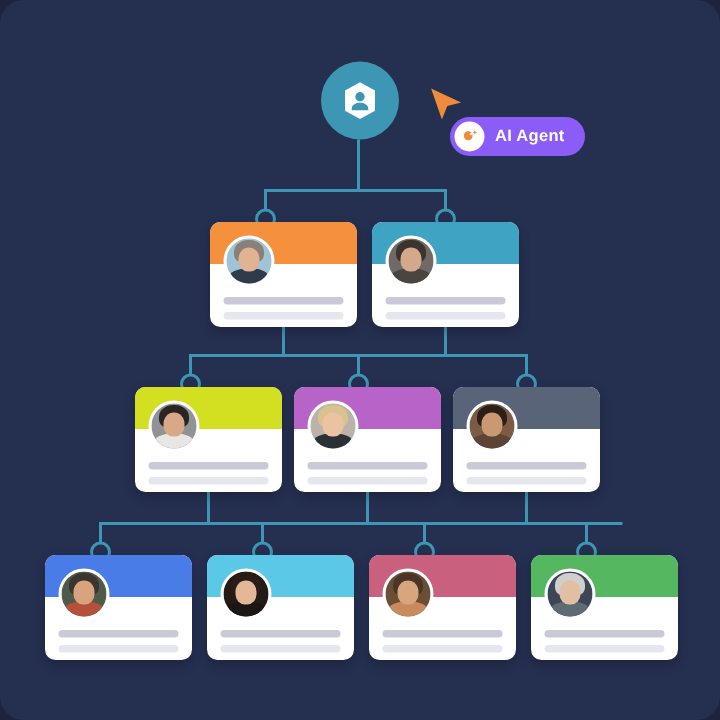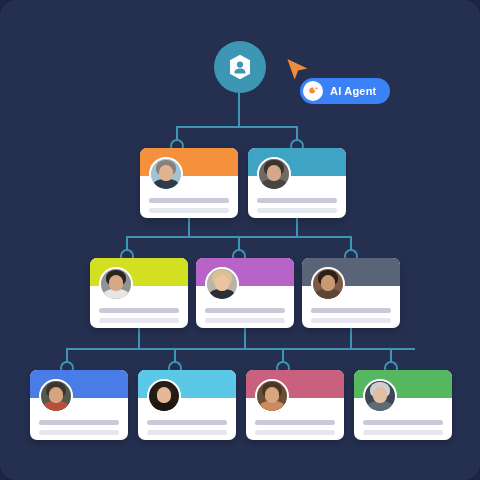--- a/index.html
+++ b/index.html
@@ -29,21 +29,21 @@
     width:52px;height:52px;border-radius:50%;
     background:#3D96B4;
     display:flex;align-items:center;justify-content:center;
   }
   #root-node svg{width:30px;height:30px;display:block;}
 
   
   #ai-badge{
     position:absolute;left:300px;top:78px;
     height:26px;padding:0 14px 0 3px;
-    background:#3b82f6;border-radius:13px;
+    background:#8b5cf6;border-radius:13px;
     display:flex;align-items:center;gap:7px;
     box-sizing:border-box;
   }
   #ai-badge .bdot{
     width:20px;height:20px;border-radius:50%;
     background:#ffffff;display:flex;align-items:center;justify-content:center;
     flex:0 0 auto;
   }
   #ai-badge .bdot svg{width:13px;height:13px;display:block;}
   #ai-badge .blabel{

